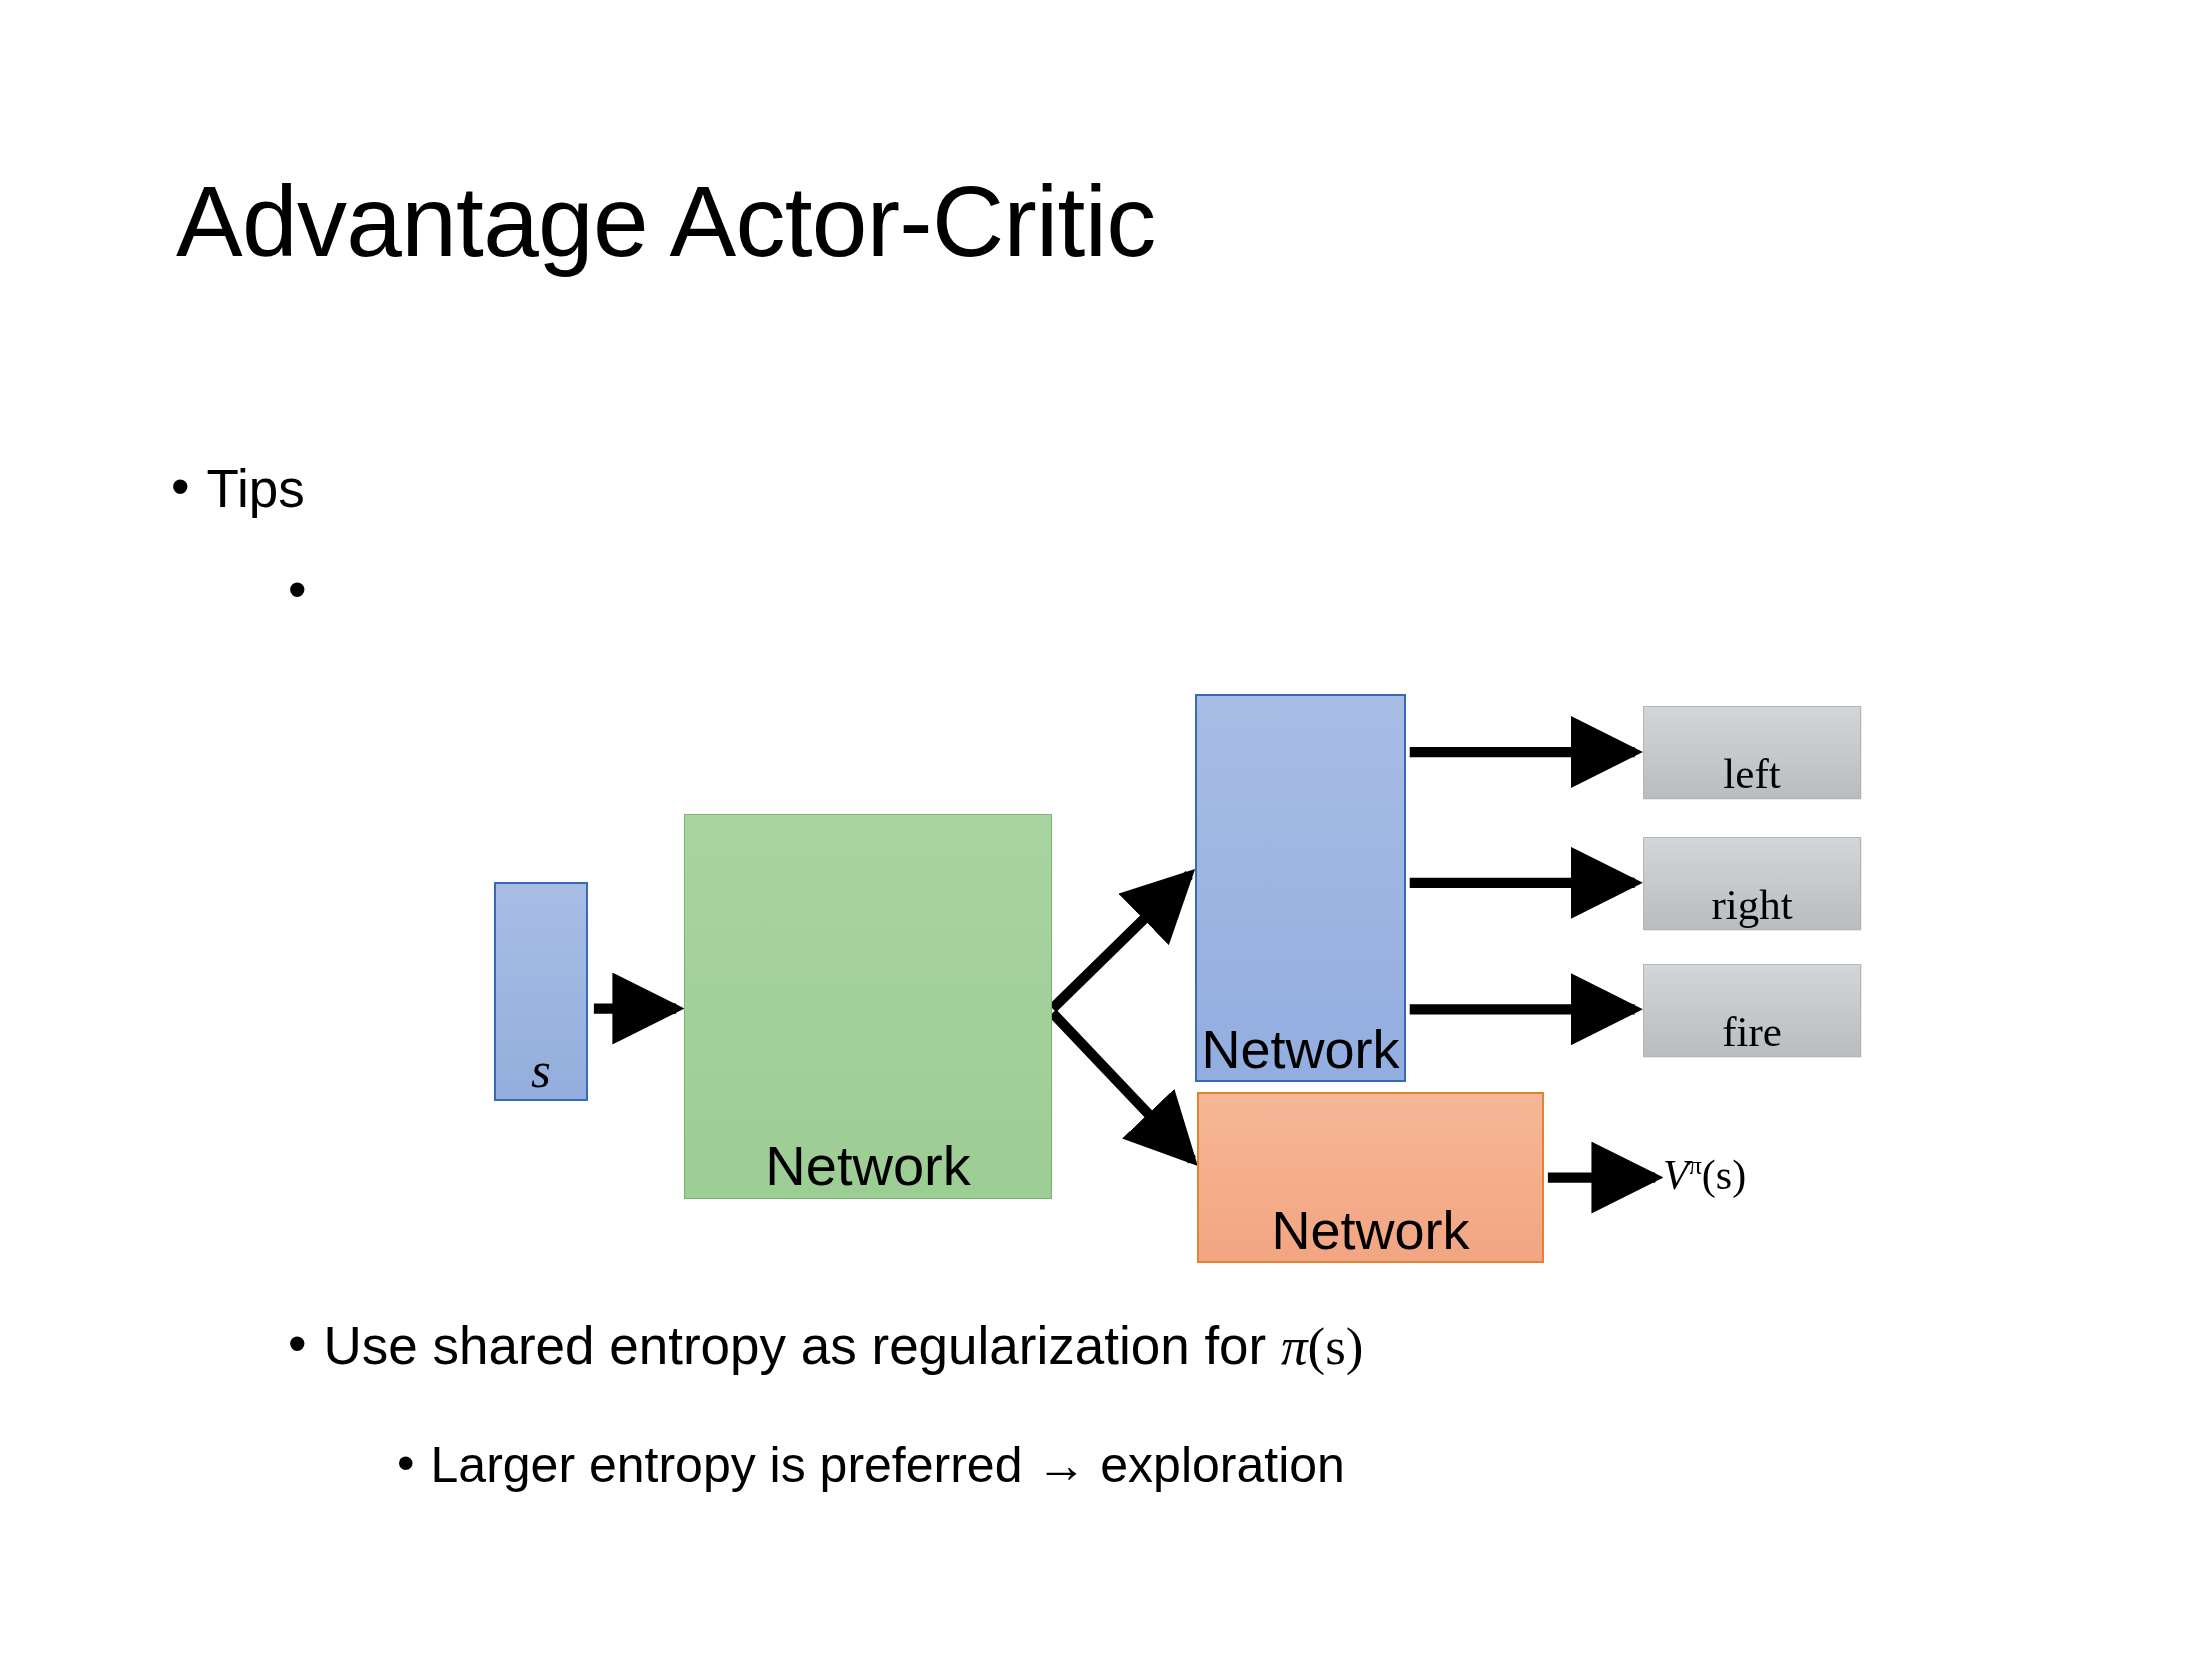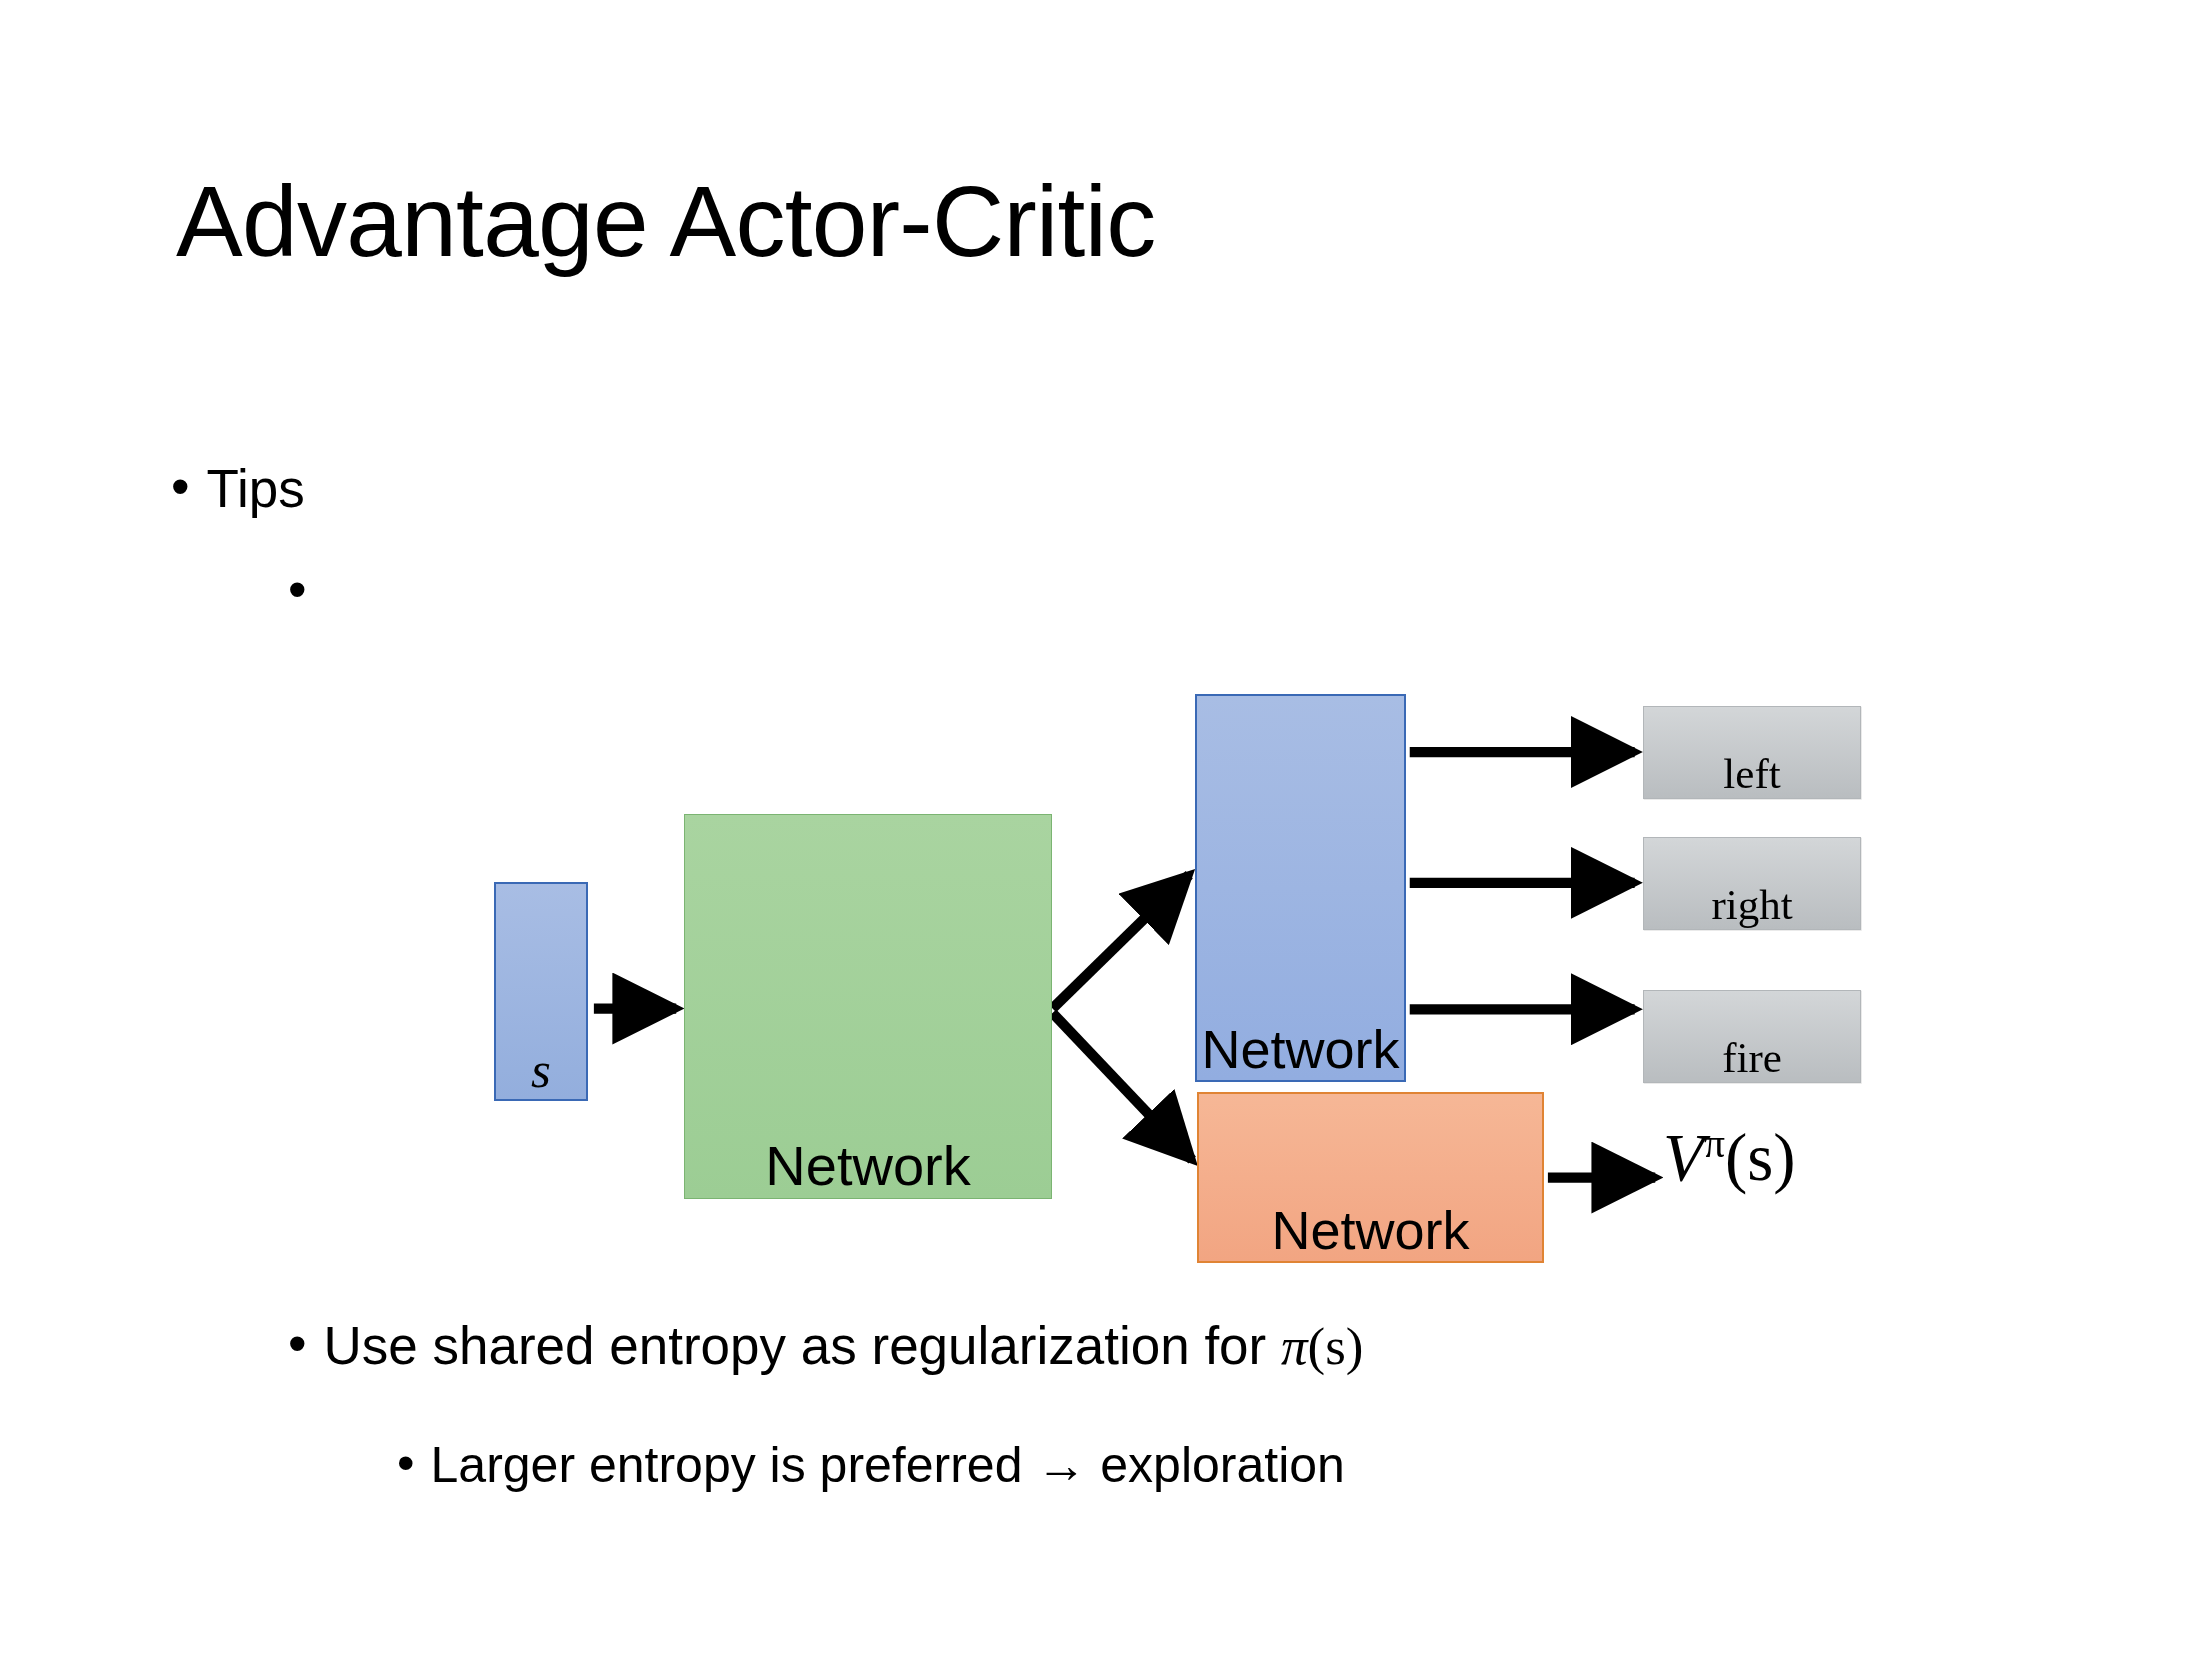--- a/index.html
+++ b/index.html
@@ -164,27 +164,27 @@
     border: 1.5px solid #b2b6b9;
     box-shadow: 0.7px 0.7px 0 rgba(0,0,0,0.12);
   }
   .node-action .lbl {
     font-family: "Liberation Serif", serif;
     font-style: normal;
     font-size: 43px;
   }
   .act-left  { left: 1643px; top: 706px; }
   .act-right { left: 1643px; top: 837px; }
-  .act-fire  { left: 1643px; top: 990px; }
+  .act-fire  { left: 1643px; top: 964px; }
 
   .value-out {
     position: absolute;
     left: 1663px;
-    top: 1118px;
-    font-size: 67px;
+    top: 1151px;
+    font-size: 42px;
     white-space: nowrap;
   }
 </style>
 </head>
 <body>
 
 <div id="slide">
 
   <div class="slide-title">Advantage Actor-Critic</div>
 

